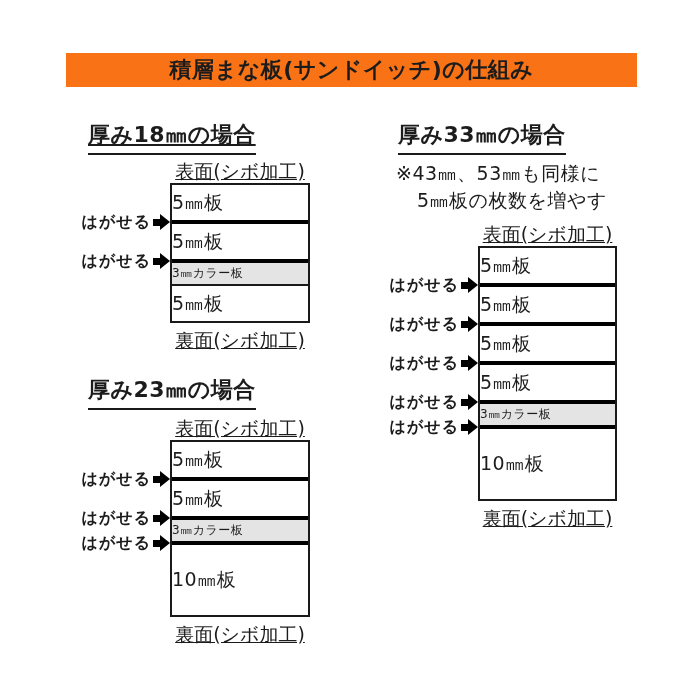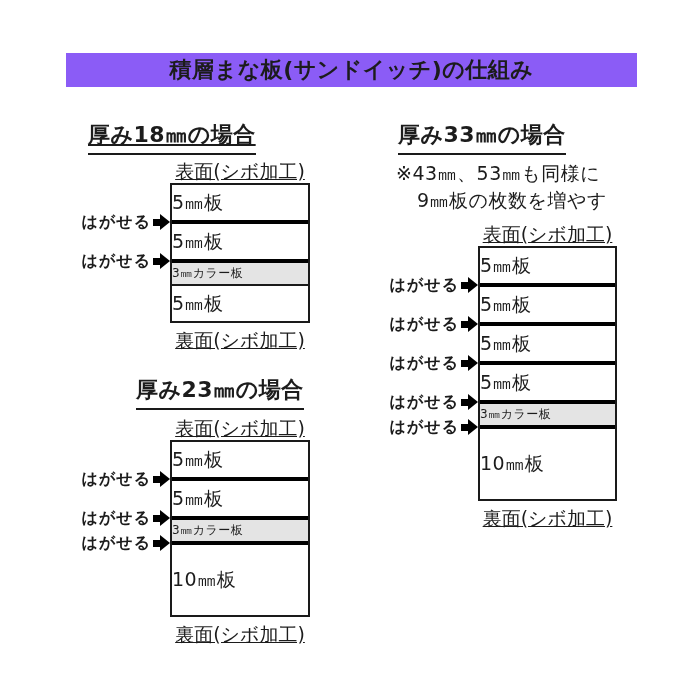--- a/index.html
+++ b/index.html
@@ -41,21 +41,21 @@
   .arrow-shaft{width:7px;height:7px;background:#000;}
   .arrow-head{
     width:0;height:0;border-top:8px solid transparent;border-bottom:8px solid transparent;
     border-left:10px solid #000;
   }
 </style>
 </head>
 <body>
 
 <div class="canvas">
-  <div class="title-bar" style="background: #8b5cf6;">
+  <div class="title-bar" style="background: #f97316;">
     <span>積層まな板(サンドイッチ)の仕組み</span>
   </div>
   <div id="diagrams">
       <div class="diagram-heading" style="left: 88px; top: 120px; text-decoration: underline;">厚み18㎜の場合</div>
       <div class="surface-label" style="left: 170px; top: 159px; width: 140px;">表面(シボ加工)</div>
       <div class="layer-stack" style="left: 170px; top: 183px; width: 140px; border-color: rgb(26, 26, 26);">
         <div class="board-layer" style="height: 35px;">
           <span>5㎜板</span>
         </div>
         <div class="joint peel" style="height: 4px;"></div>
@@ -79,21 +79,21 @@
         </span>
       </div>
       <div class="peel-annotation" style="right: 530px; top: 250px;">
         <span class="peel-label">はがせる</span>
         <span class="arrow-icon">
           <span class="arrow-shaft"></span>
           <span class="arrow-head"></span>
         </span>
       </div>
       <div class="surface-label" style="left: 170px; top: 328px; width: 140px;">裏面(シボ加工)</div>
-      <div class="diagram-heading" style="left: 88px; top: 375px; margin-left: 48px;">厚み23㎜の場合</div>
+      <div class="diagram-heading" style="left: 88px; top: 375px;">厚み23㎜の場合</div>
       <div class="surface-label" style="left: 170px; top: 416px; width: 140px;">表面(シボ加工)</div>
       <div class="layer-stack" style="left: 170px; top: 440px; width: 140px; border-color: rgb(26, 26, 26);">
         <div class="board-layer" style="height: 35px;">
           <span>5㎜板</span>
         </div>
         <div class="joint peel" style="height: 4px;"></div>
         <div class="board-layer" style="height: 35px;">
           <span>5㎜板</span>
         </div>
         <div class="joint peel" style="height: 4px;"></div>
@@ -122,21 +122,21 @@
       <div class="peel-annotation" style="right: 530px; top: 532px;">
         <span class="peel-label">はがせる</span>
         <span class="arrow-icon">
           <span class="arrow-shaft"></span>
           <span class="arrow-head"></span>
         </span>
       </div>
       <div class="surface-label" style="left: 170px; top: 622px; width: 140px;">裏面(シボ加工)</div>
       <div class="diagram-heading" style="left: 398px; top: 120px;">厚み33㎜の場合</div>
       <div class="diagram-note" style="left: 396px; top: 161px;">※43㎜、53㎜も同様に</div>
-      <div class="diagram-note" style="left: 417px; top: 188px;">9㎜板の枚数を増やす</div>
+      <div class="diagram-note" style="left: 417px; top: 188px;">5㎜板の枚数を増やす</div>
       <div class="surface-label" style="left: 478px; top: 222px; width: 139px;">表面(シボ加工)</div>
       <div class="layer-stack" style="left: 478px; top: 246px; width: 139px; border-color: rgb(26, 26, 26);">
         <div class="board-layer" style="height: 35px;">
           <span>5㎜板</span>
         </div>
         <div class="joint peel" style="height: 4px;"></div>
         <div class="board-layer" style="height: 35px;">
           <span>5㎜板</span>
         </div>
         <div class="joint peel" style="height: 4px;"></div>

